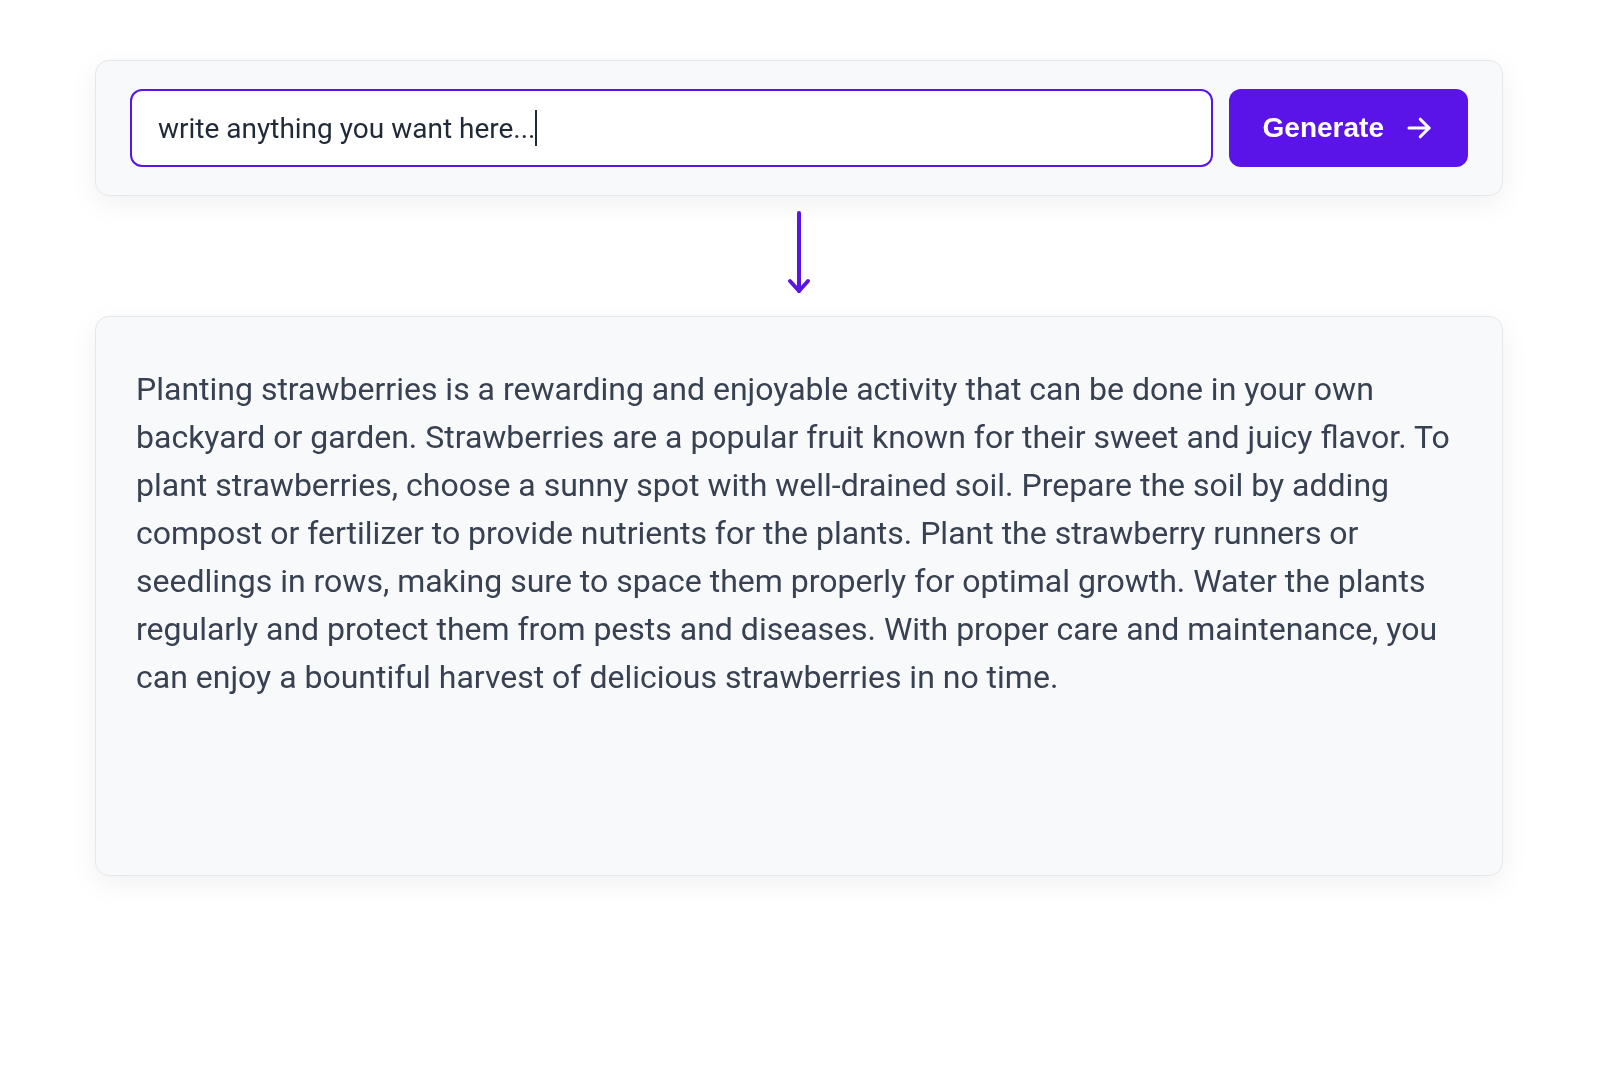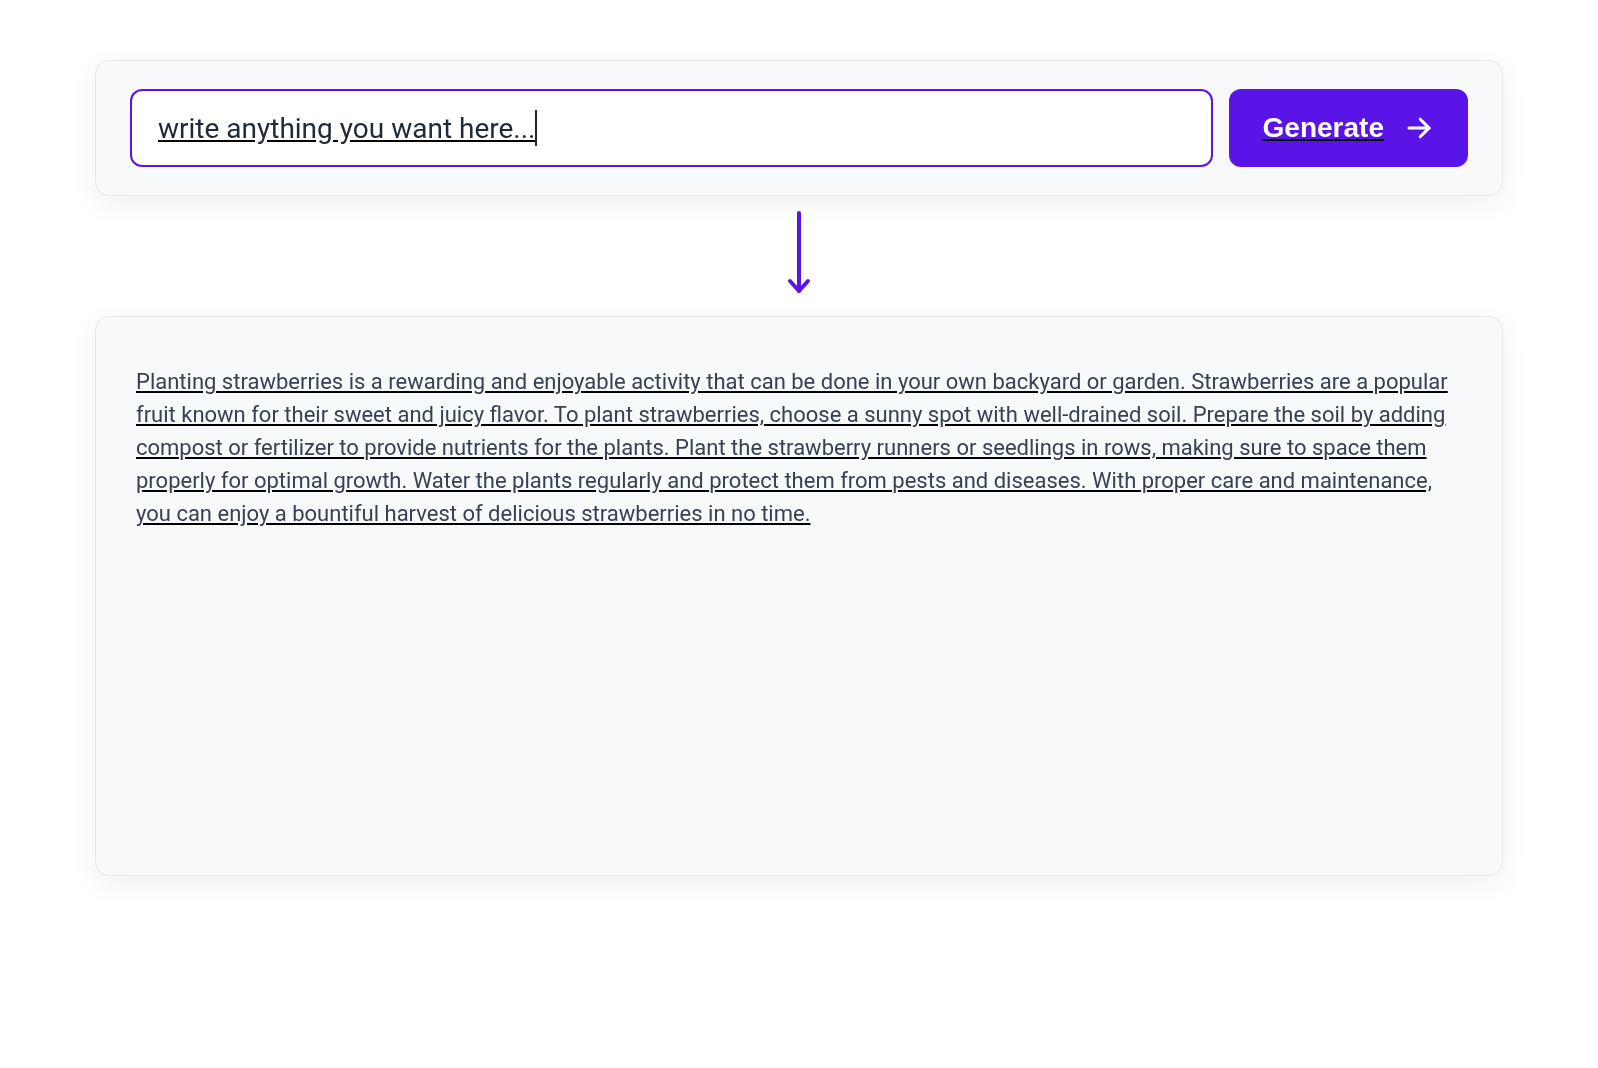--- a/index.html
+++ b/index.html
@@ -14,21 +14,20 @@
       padding: 60px 95px;
       width: 1598px;
       height: 1068px;
     }
     
     .panel {
       background: #f8f9fb;
       border: 1px solid #e5e7eb;
       border-radius: 14px;
       box-shadow: 0 8px 30px rgba(0, 0, 0, 0.06);
-      text-decoration: underline;
     }
     
     .input-panel {
       padding: 28px 34px;
       display: flex;
       gap: 16px;
       align-items: stretch;
     }
     
     .text-input {
@@ -85,21 +84,21 @@
       align-items: center;
       height: 120px;
     }
     
     .output-panel {
       padding: 48px 40px 140px 40px;
       min-height: 560px;
     }
     
     .output-text {
-      font-size: 22px;
+      font-size: 32px;
       line-height: 1.5;
       color: #374151;
     }
   </style>
 </head>
 <body>
 
 <div class="panel input-panel">
   <div class="text-input" placeholder="write anything you want here...">
     <span class="text-input-value">write anything you want here...</span>

